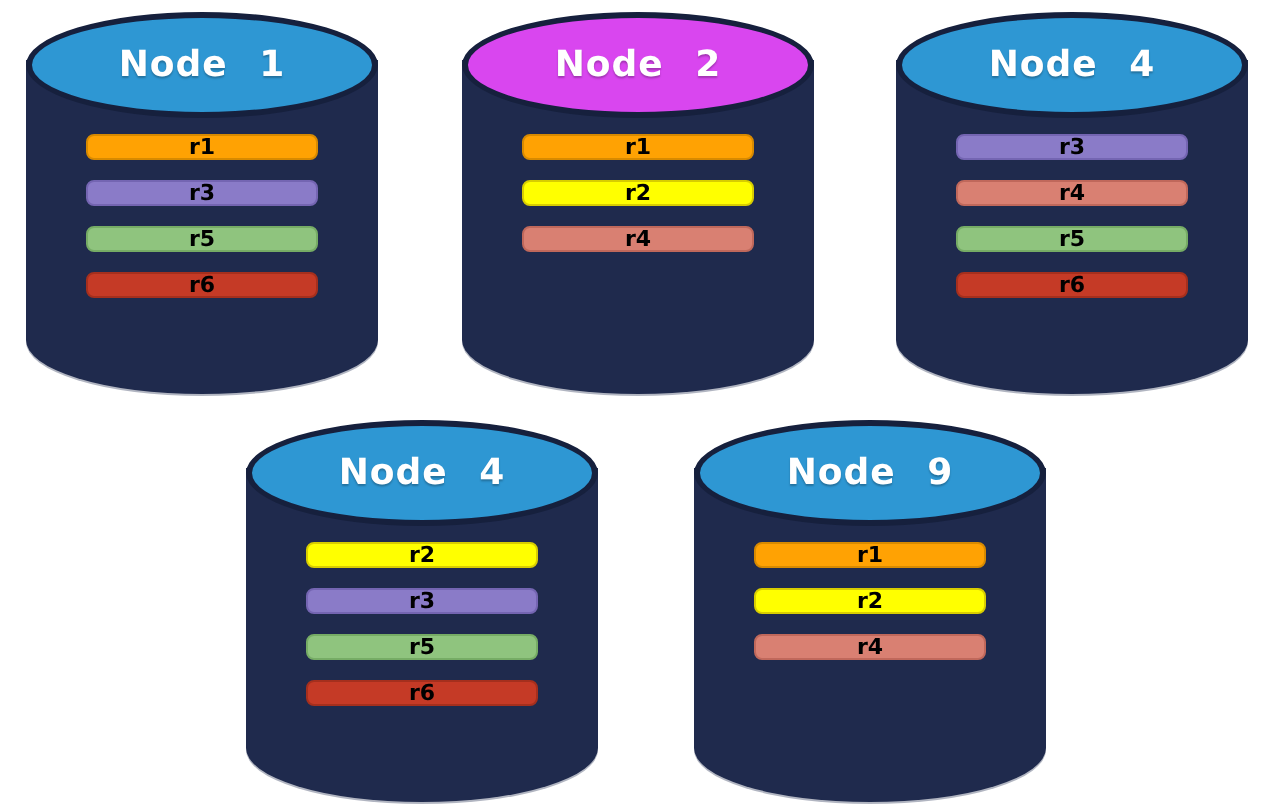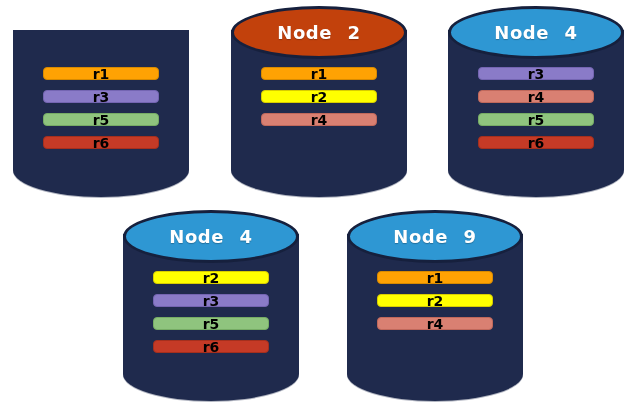--- a/index.html
+++ b/index.html
@@ -66,50 +66,53 @@
     border-radius: 4px;
     border-width: 1px;
     border-style: solid;
     display: flex;
     align-items: center;
     justify-content: center;
     box-sizing: border-box;
   }
   .bar-label {
     color: #000000;
-    font-size: 14px;
+    font-size: 11px;
     font-weight: bold;
     line-height: 1;
   }
 </style>
 </head>
 <body>
 
 <div class="canvas">
   <div id="nodes-container">
       <div class="cylinder" style="left: 13px; top: 6px;">
         <div class="cyl-body" style="background: rgb(31, 42, 77);"></div>
+        <div class="cyl-top" style="background: rgb(46, 151, 211); border-color: rgb(22, 32, 61);">
+          <span class="node-title" style="color: rgb(255, 255, 255);">Node 1</span>
+        </div>
         <div class="bars">
           <div class="bar" style="background: rgb(255, 162, 3); border-color: rgb(216, 138, 0);">
             <span class="bar-label" style="color: rgb(0, 0, 0);">r1</span>
           </div>
           <div class="bar" style="background: rgb(138, 123, 200); border-color: rgb(116, 101, 178);">
             <span class="bar-label" style="color: rgb(0, 0, 0);">r3</span>
           </div>
           <div class="bar" style="background: rgb(143, 196, 126); border-color: rgb(118, 172, 101);">
             <span class="bar-label" style="color: rgb(0, 0, 0);">r5</span>
           </div>
           <div class="bar" style="background: rgb(197, 58, 38); border-color: rgb(165, 47, 29);">
             <span class="bar-label" style="color: rgb(0, 0, 0);">r6</span>
           </div>
         </div>
       </div>
       <div class="cylinder" style="left: 231px; top: 6px;">
         <div class="cyl-body" style="background: rgb(31, 42, 77);"></div>
-        <div class="cyl-top" style="background: #c2410c; border-color: rgb(22, 32, 61);">
+        <div class="cyl-top" style="background: #d946ef; border-color: rgb(22, 32, 61);">
           <span class="node-title" style="color: rgb(255, 255, 255);">Node 2</span>
         </div>
         <div class="bars">
           <div class="bar" style="background: rgb(255, 162, 3); border-color: rgb(216, 138, 0);">
             <span class="bar-label" style="color: rgb(0, 0, 0);">r1</span>
           </div>
           <div class="bar" style="background: rgb(255, 255, 0); border-color: rgb(216, 205, 0);">
             <span class="bar-label" style="color: rgb(0, 0, 0);">r2</span>
           </div>
           <div class="bar" style="background: rgb(217, 128, 114); border-color: rgb(192, 104, 91);">

